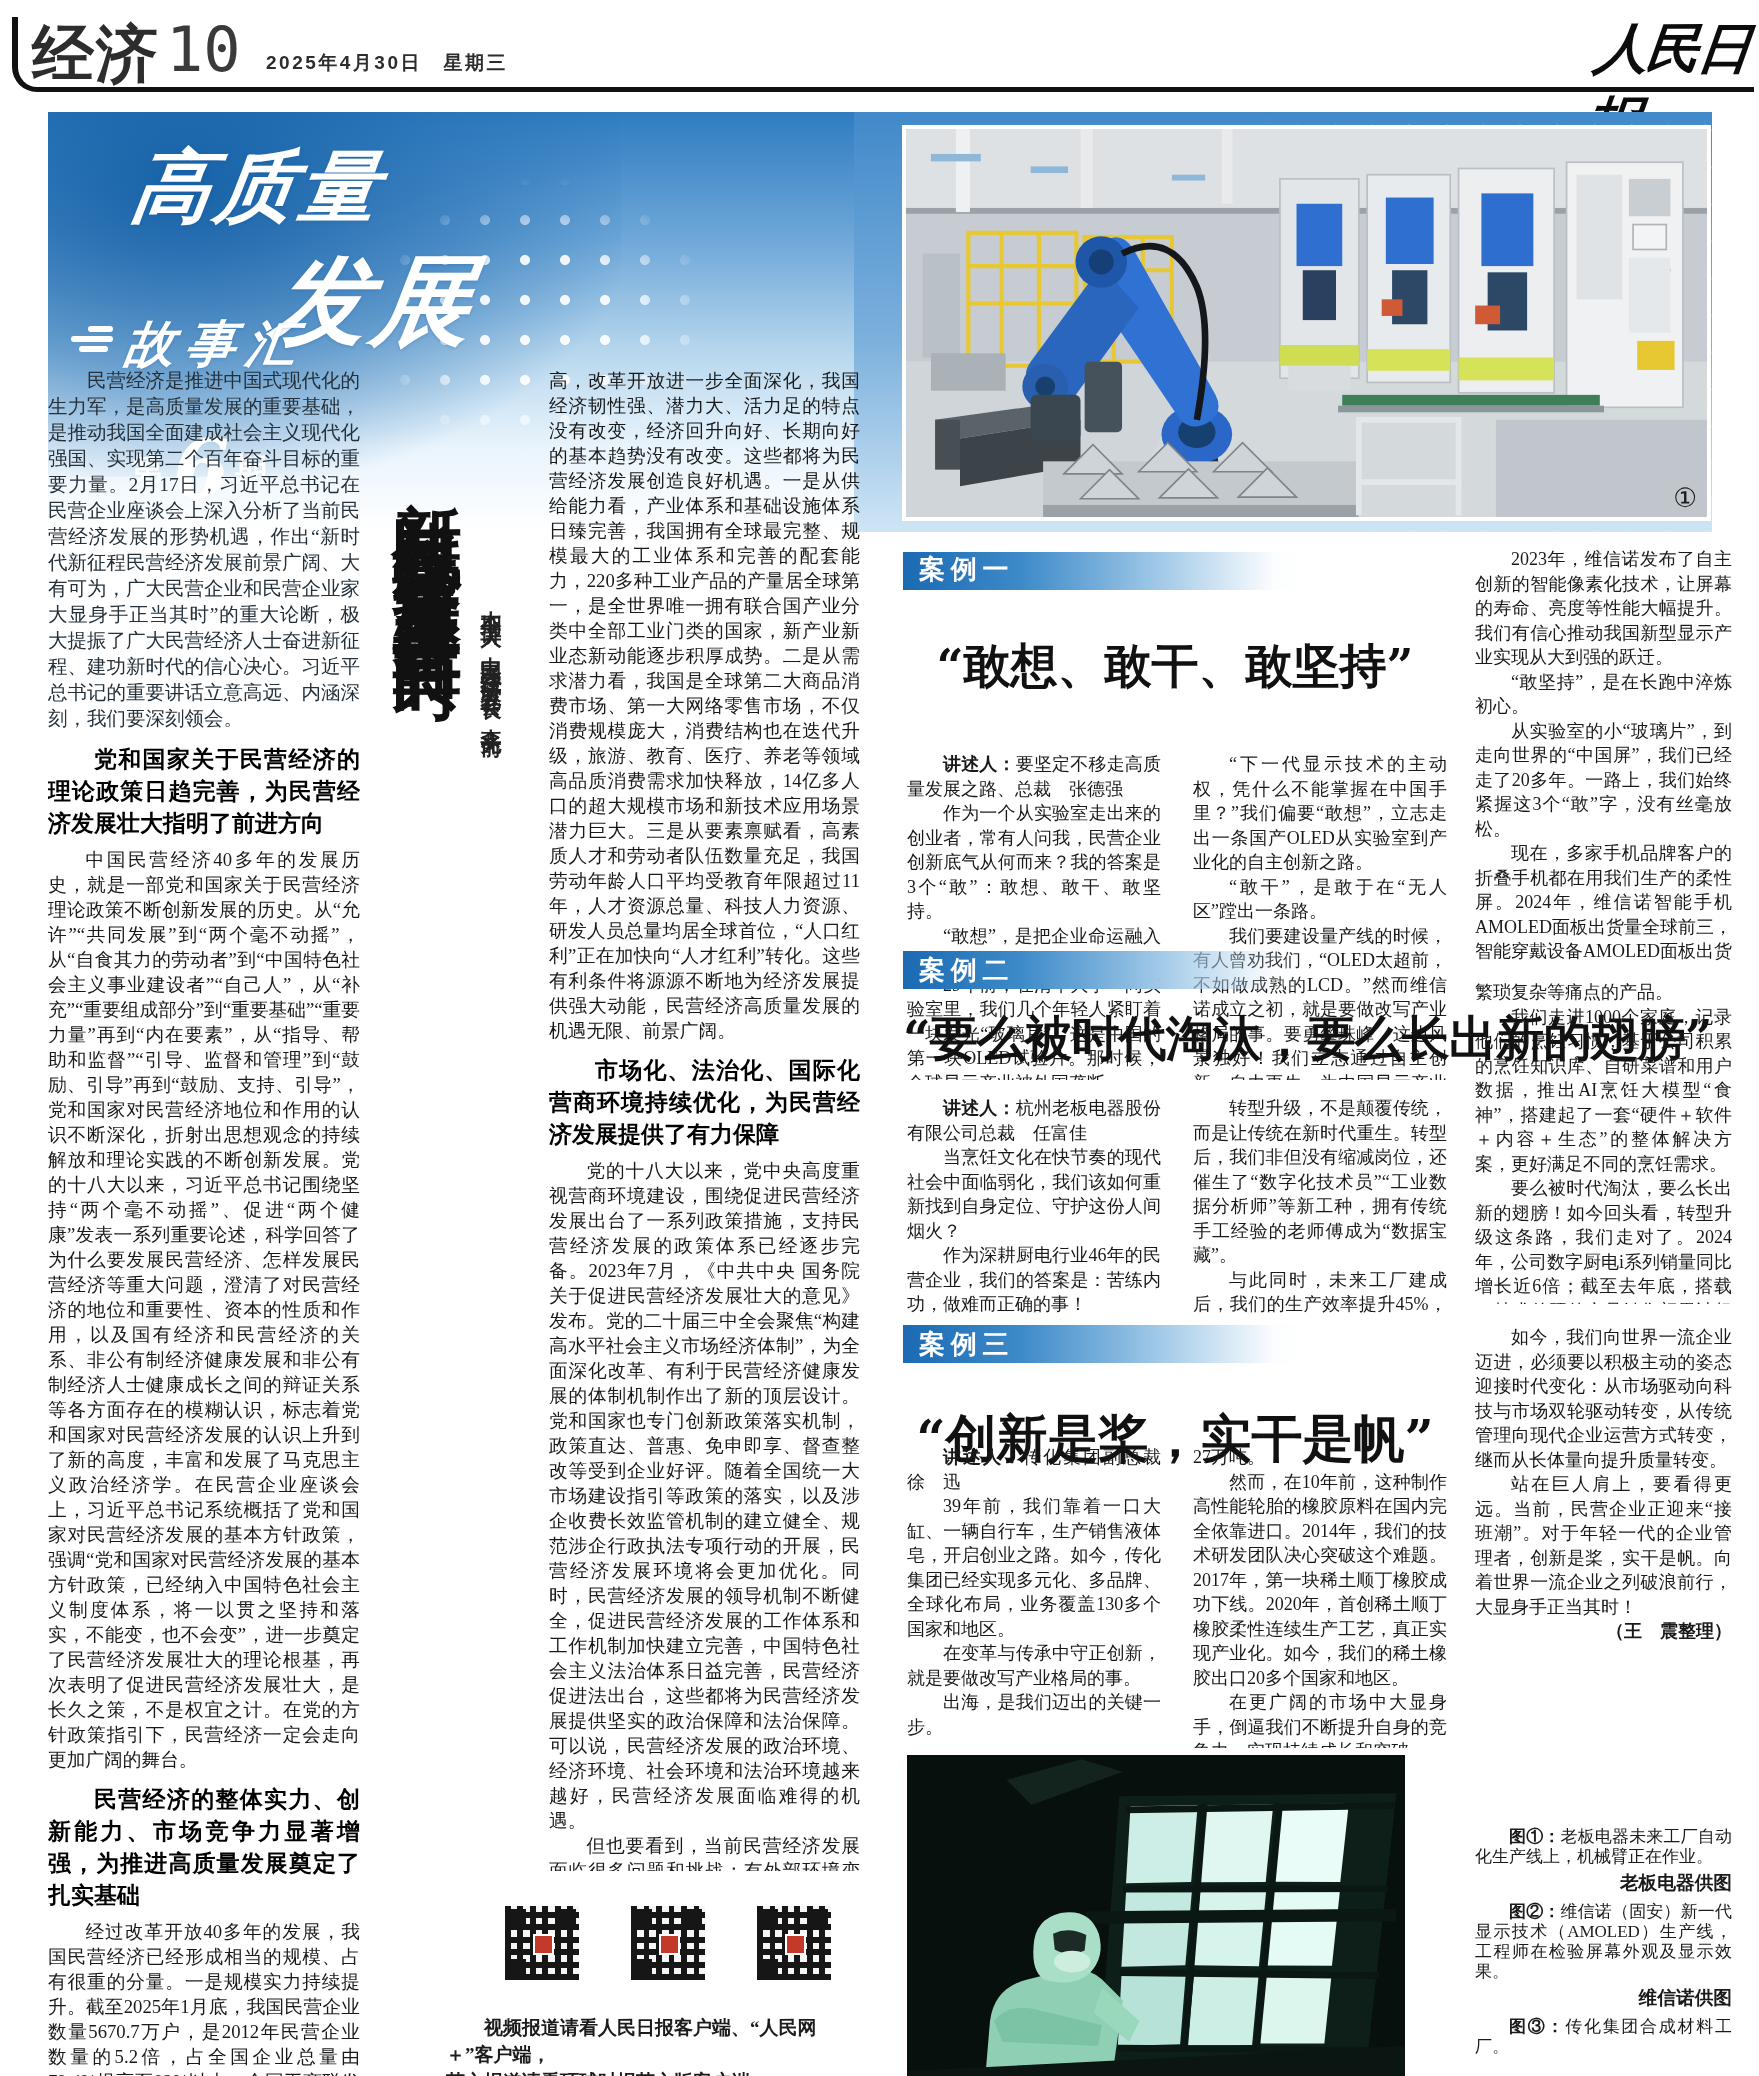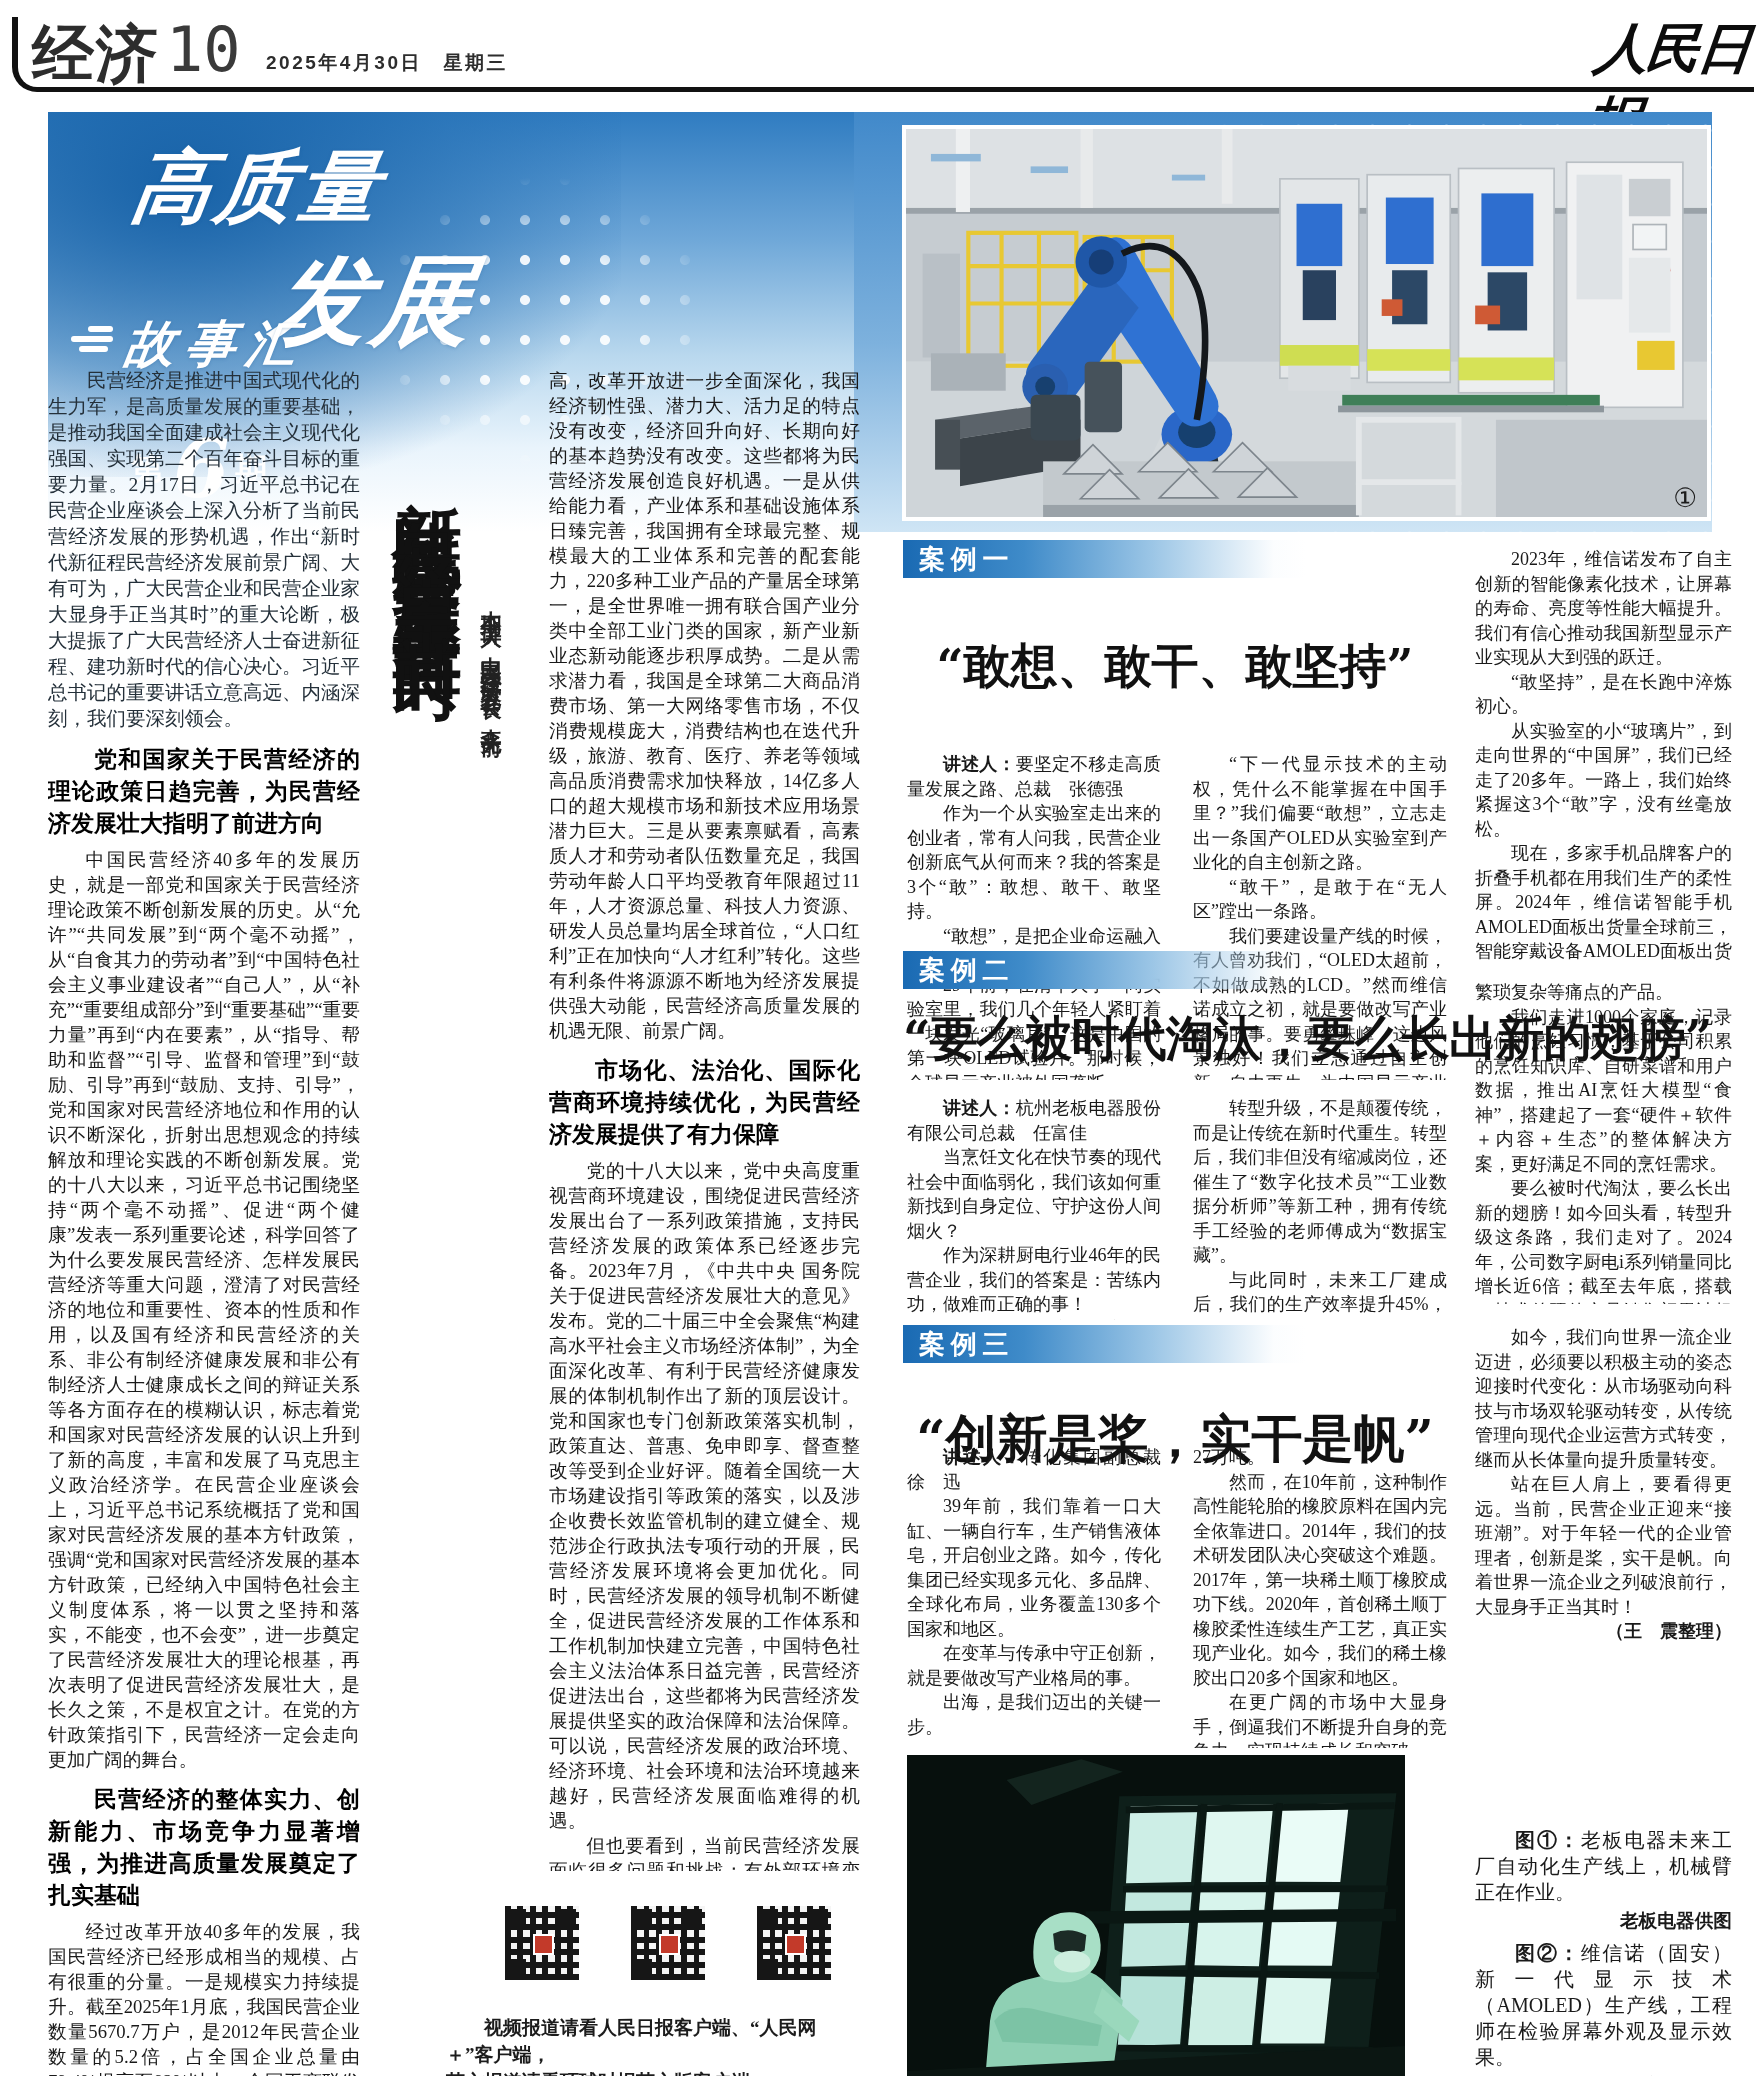--- a/index.html
+++ b/index.html
@@ -48,21 +48,21 @@
   .case-title{font-family:"DejaVu Serif",serif;font-weight:700;color:#111;text-align:center;white-space:nowrap;}
   .ct1{font-size:47px;}
   .ct2{font-size:48px;letter-spacing:-0.8px;}
   .ct3{font-size:51px;font-weight:900;}
   .case-col{line-height:24.5px;font-size:18px;text-align:justify;color:#191919;}
   .case-col p{margin:0;text-indent:2em;}
   .speaker b{font-family:"Liberation Sans",sans-serif;font-weight:900;}
   .credit-line{text-align:right;text-indent:0 !important;}
   .credit-line b{font-family:"Liberation Sans",sans-serif;font-weight:900;}
   
-  .caption-block p{margin:0 0 2.5px 0;text-indent:2em;font-size:20px;line-height:26px;text-align:justify;}
+  .caption-block p{margin:0 0 2.5px 0;text-indent:2em;font-size:17px;line-height:20px;text-align:justify;}
   .caption-block .cap-label{font-family:"Liberation Sans",sans-serif;font-weight:900;}
   .cap-credit{display:block;text-align:right;font-family:"Liberation Sans",sans-serif;font-weight:900;font-size:18.7px;line-height:25px;margin-bottom:7.5px;}
   
   .qr{width:74px;height:74px;background:
       repeating-linear-gradient(90deg,#161616 0 5.8px,transparent 5.8px 12.5px),
       repeating-linear-gradient(0deg,#161616 0 5.8px,#f5f5f5 5.8px 12.5px);position:relative;}
   .qr::after{content:"";position:absolute;left:28px;top:28px;width:17.4px;height:17.4px;background:#c33a2a;border:2.5px solid #fff;}
   .qr::before{content:"";position:absolute;left:0;top:0;width:100%;height:100%;background:
       linear-gradient(#161616,#161616) 2.5px 2.5px/18px 18px no-repeat,
       linear-gradient(#161616,#161616) 53px 2.5px/18px 18px no-repeat,
@@ -233,21 +233,21 @@
       <div class="qr"></div>
       <div class="qr"></div>
       <div class="qr"></div>
     </div>
   </div>
   <div class="abs qr-note" style="left:446px;top:2014px;width:415px;">
     <div style="text-indent:2em;">视频报道请看人民日报客户端、“人民网＋”客户端，</div>
     <div>英文报道请看环球时报英文版客户端</div>
   </div>
 
-  <div class="abs case-bar" style="left:903px;top:540px;">案例一</div>
+  <div class="abs case-bar" style="left:903px;top:552px;font-family:Liberation Mono, monospace;">案例一</div>
   <div class="abs case-title ct1" style="left:903px;top:635px;width:544px;">“敢想、敢干、敢坚持”</div>
 
   <div class="abs case-col" style="left:907px;top:752px;width:254px;height:328px;overflow:hidden;">
     <p class="speaker" style="text-indent:2em;"><b>讲述人：</b><span>要坚定不移走高质量发展之路、总裁　张德强</span></p>
     <p>作为一个从实验室走出来的创业者，常有人问我，民营企业创新底气从何而来？我的答案是3个“敢”：敢想、敢干、敢坚持。</p>
     <p>“敢想”，是把企业命运融入国家需要。</p>
     <p>29年前，在清华大学一间实验室里，我们几个年轻人紧盯着一块发光“玻璃片”，这是中国的第一块OLED试验片。那时候，全球显示产业被外国垄断。</p>
   </div>
   <div class="abs case-col" style="left:1193px;top:752px;width:254px;height:328px;overflow:hidden;">
     <p>“下一代显示技术的主动权，凭什么不能掌握在中国手里？”我们偏要“敢想”，立志走出一条国产OLED从实验室到产业化的自主创新之路。</p>

